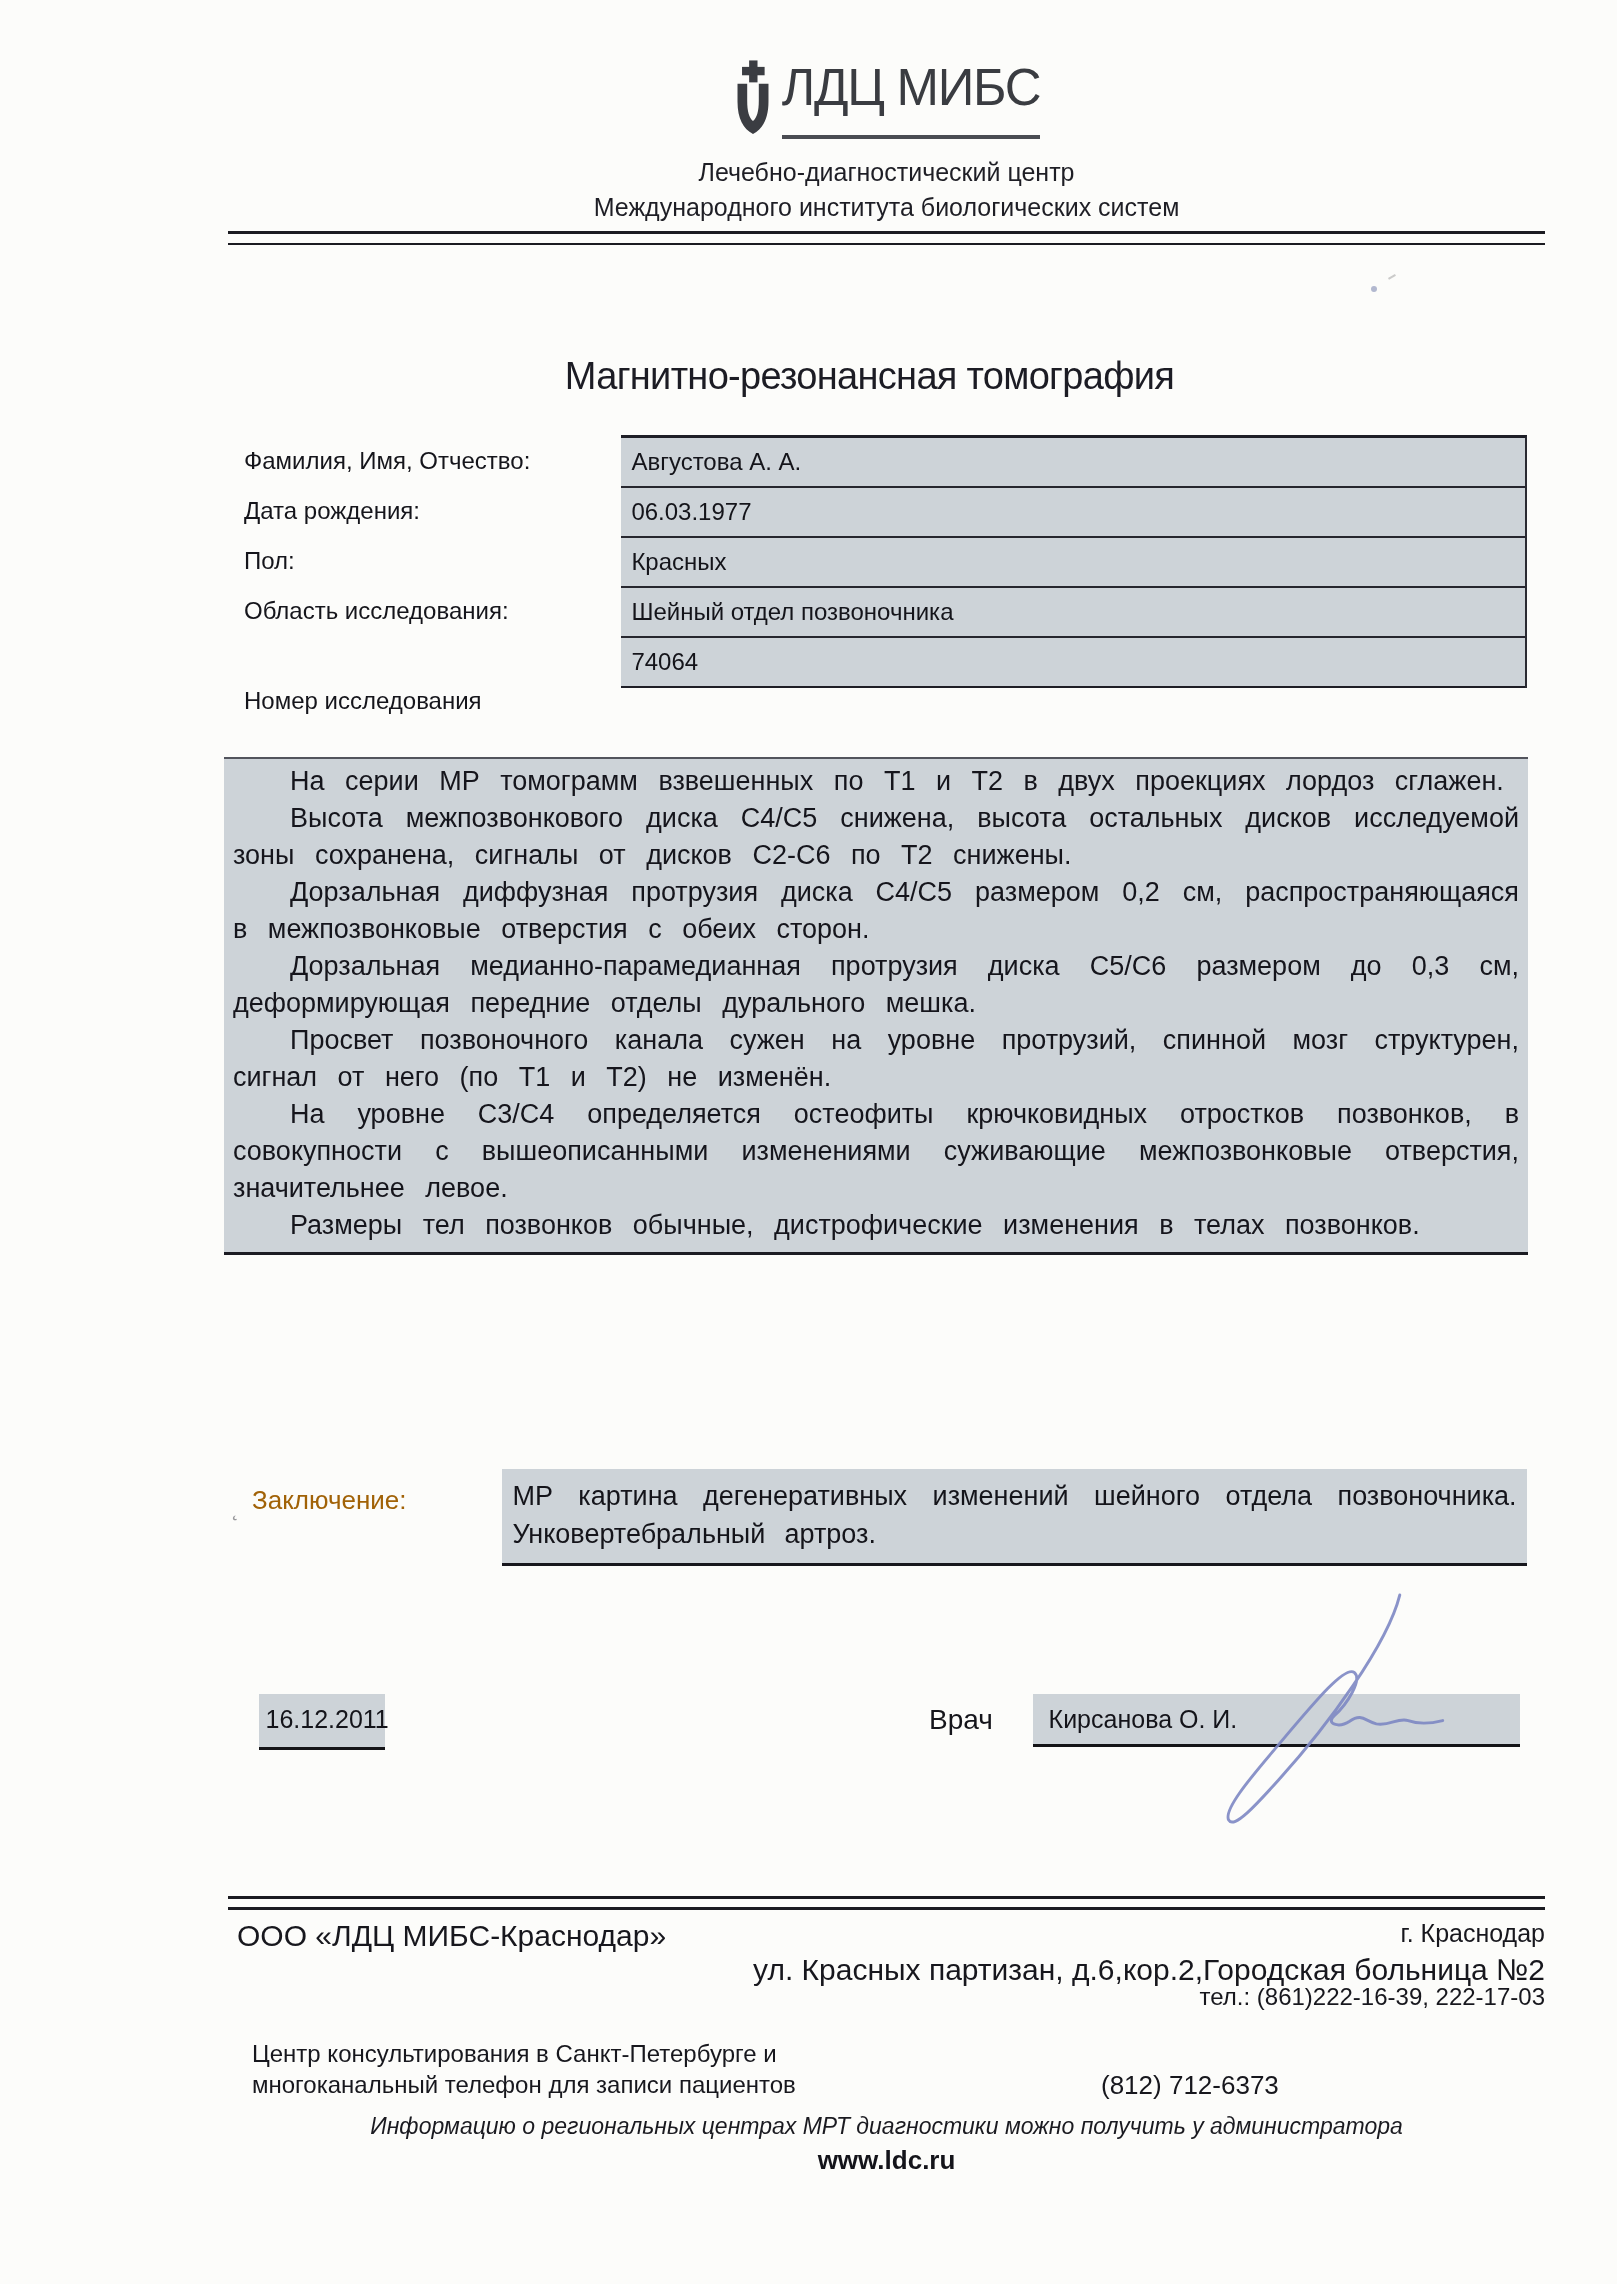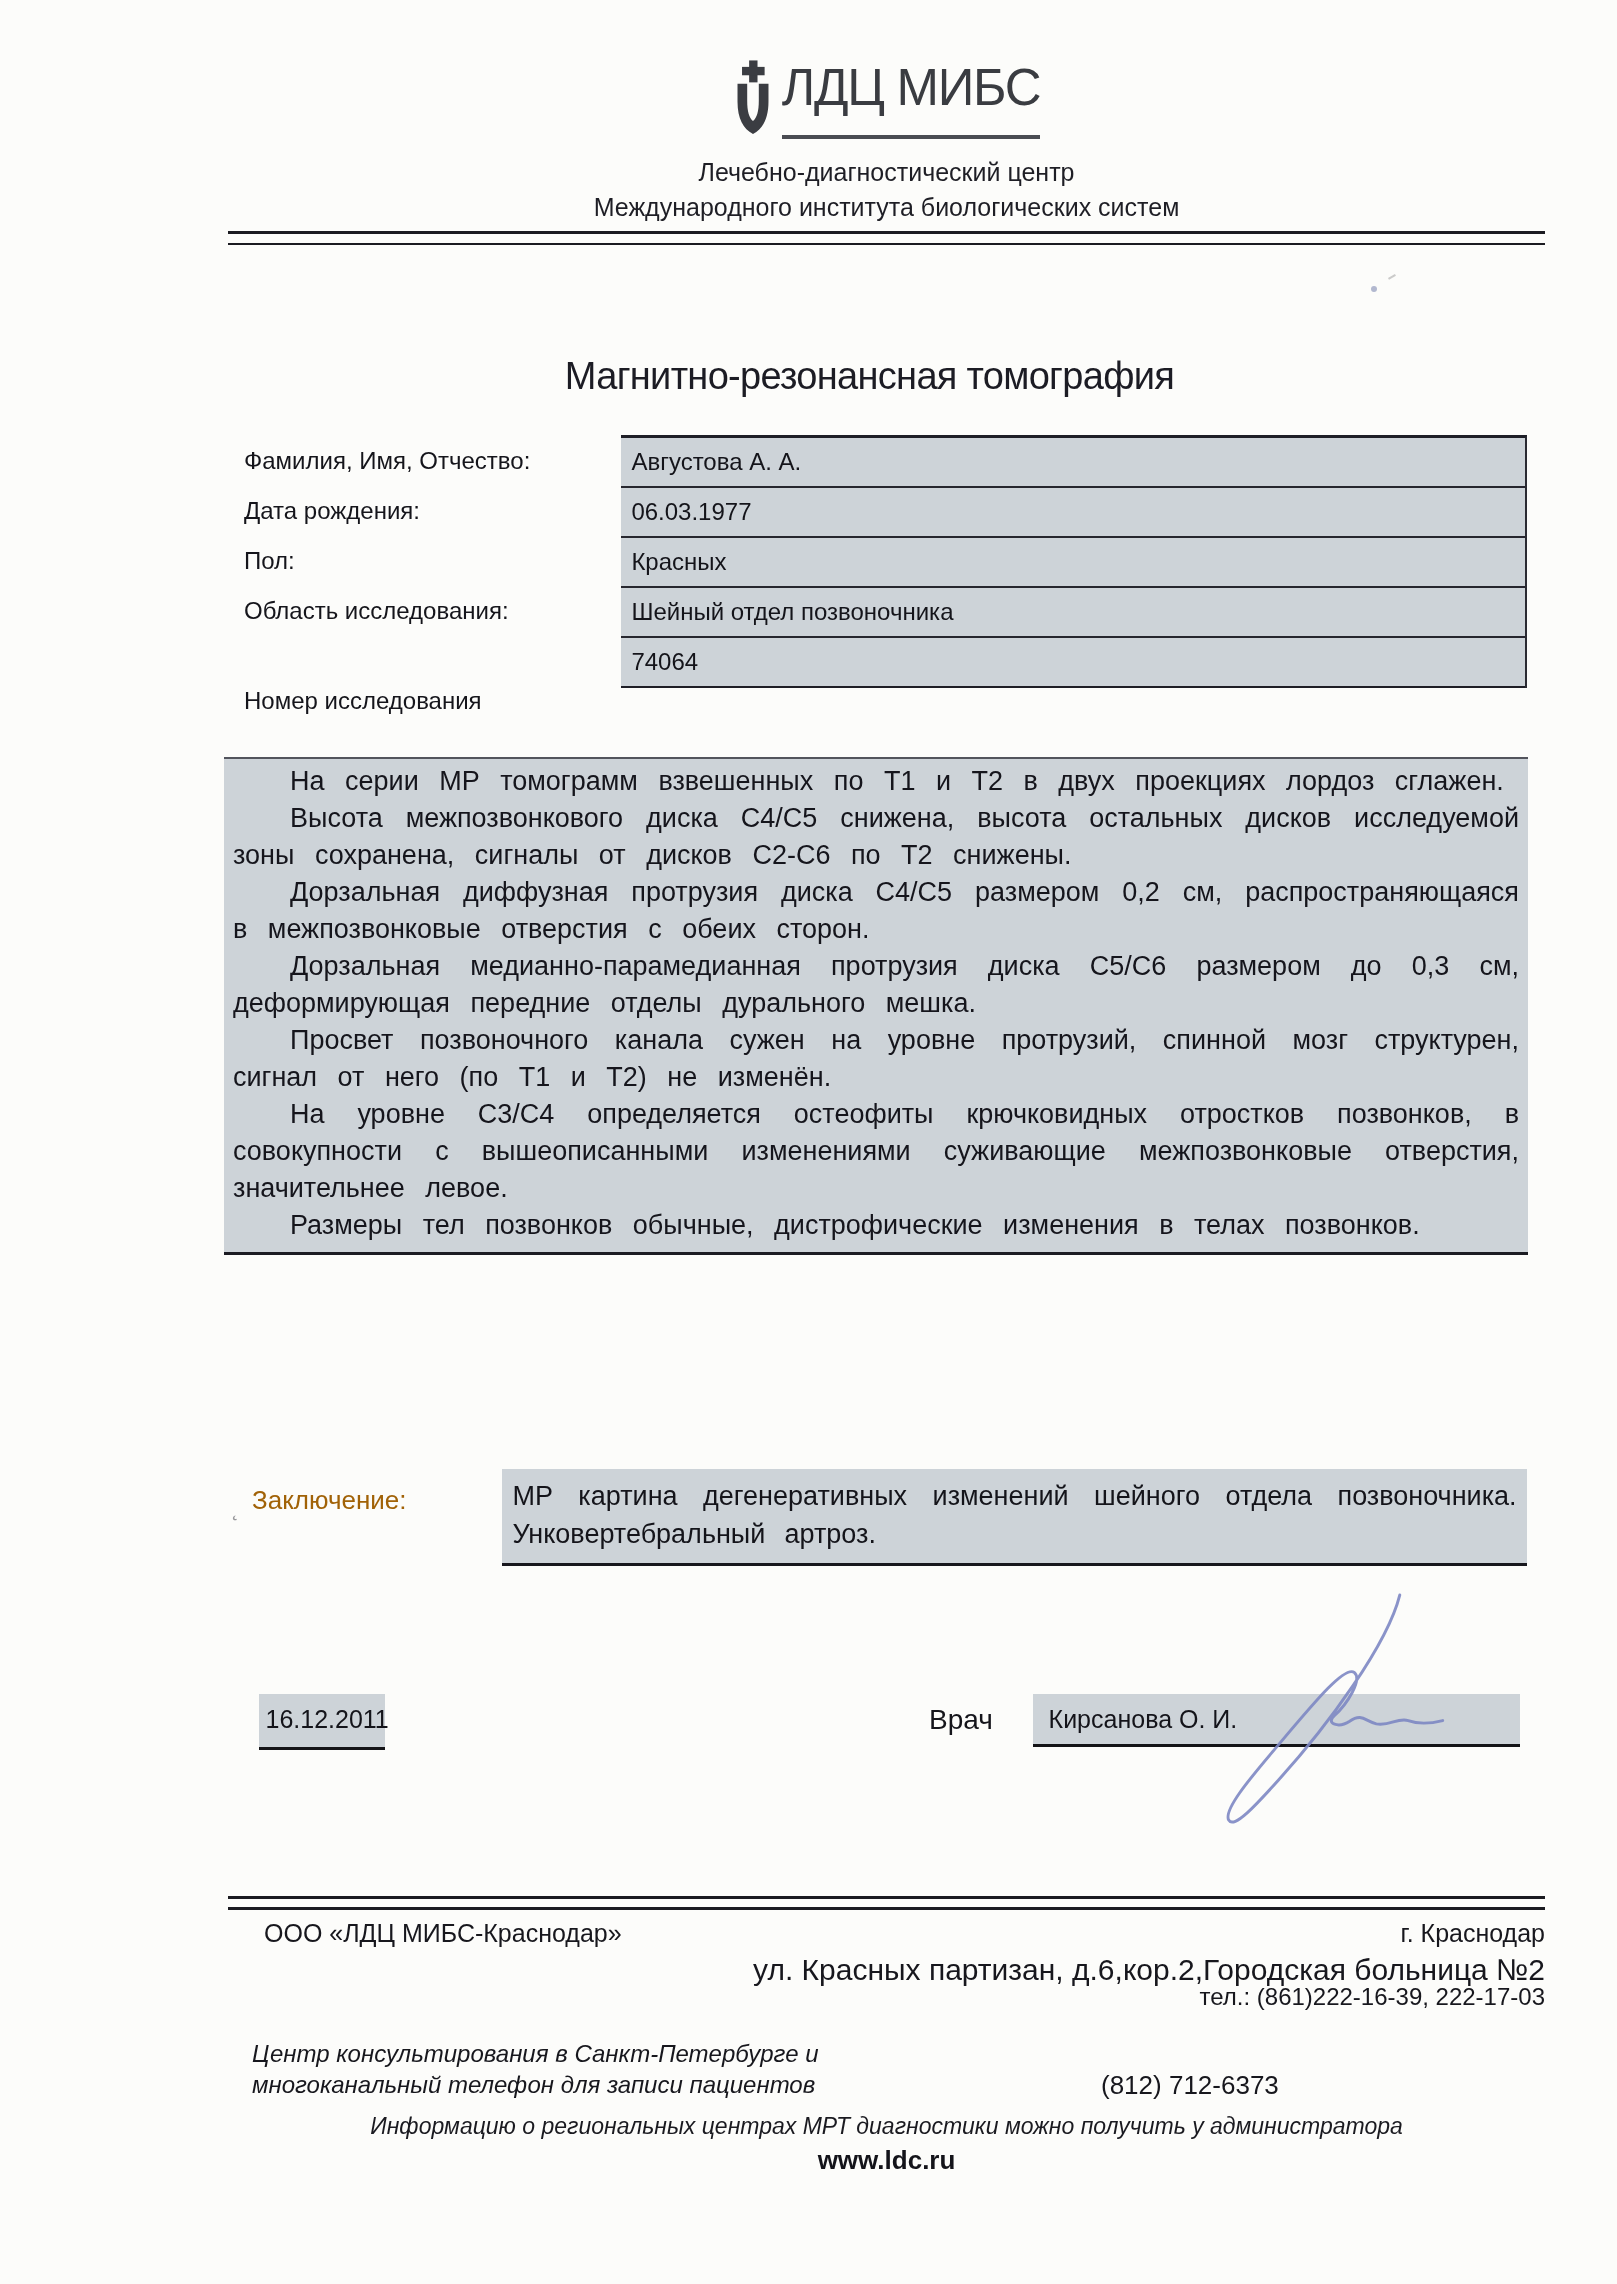--- a/index.html
+++ b/index.html
@@ -68,23 +68,23 @@
   .doctor-label { left:929px; top:1694px; height:53px; line-height:52px; font-size:28px; color:#15151b; }
   .doctor-box {
     left:1033px; top:1694px; width:487px; height:53px;
     background:var(--box_bg,#cdd3d8); border-bottom:3.3px solid #141417;
     line-height:51px; font-size:25px; padding-left:15.6px; color:#14141a;
   }
   .sig-svg { left:0; top:0; width:1617px; height:2284px; pointer-events:none; }
   .sig-path { fill:none; stroke:var(--signature,#7d87c3); stroke-width:4.5; stroke-linecap:round; opacity:.9; }
 
   
-  .foot-org { left:264px; top:1919px; font-size:25px; color:#17171d; }
+  .foot-org { left:237px; top:1919px; font-size:30px; color:#17171d; }
   .foot-right { left:228px; width:1317px; text-align:right; color:#17171d; }
-  .foot-spb { left:252px; font-size:24px; color:#17171d;font-style:italic; }
+  .foot-spb { left:252px; font-size:24px; color:#17171d; }
   .foot-phone2 { left:1101px; top:2070px; font-size:26px; color:#17171d; }
   .foot-info { left:228px; top:2113px; width:1317px; text-align:center;
     font-style:italic; font-size:23px; color:#1a1a20; }
   .foot-site { left:228px; top:2145px; width:1317px; text-align:center;
     font-weight:bold; font-size:26px; color:#14141a; }
 
   .speck { border-radius:50%; }
 </style>
 </head>
 <body>

